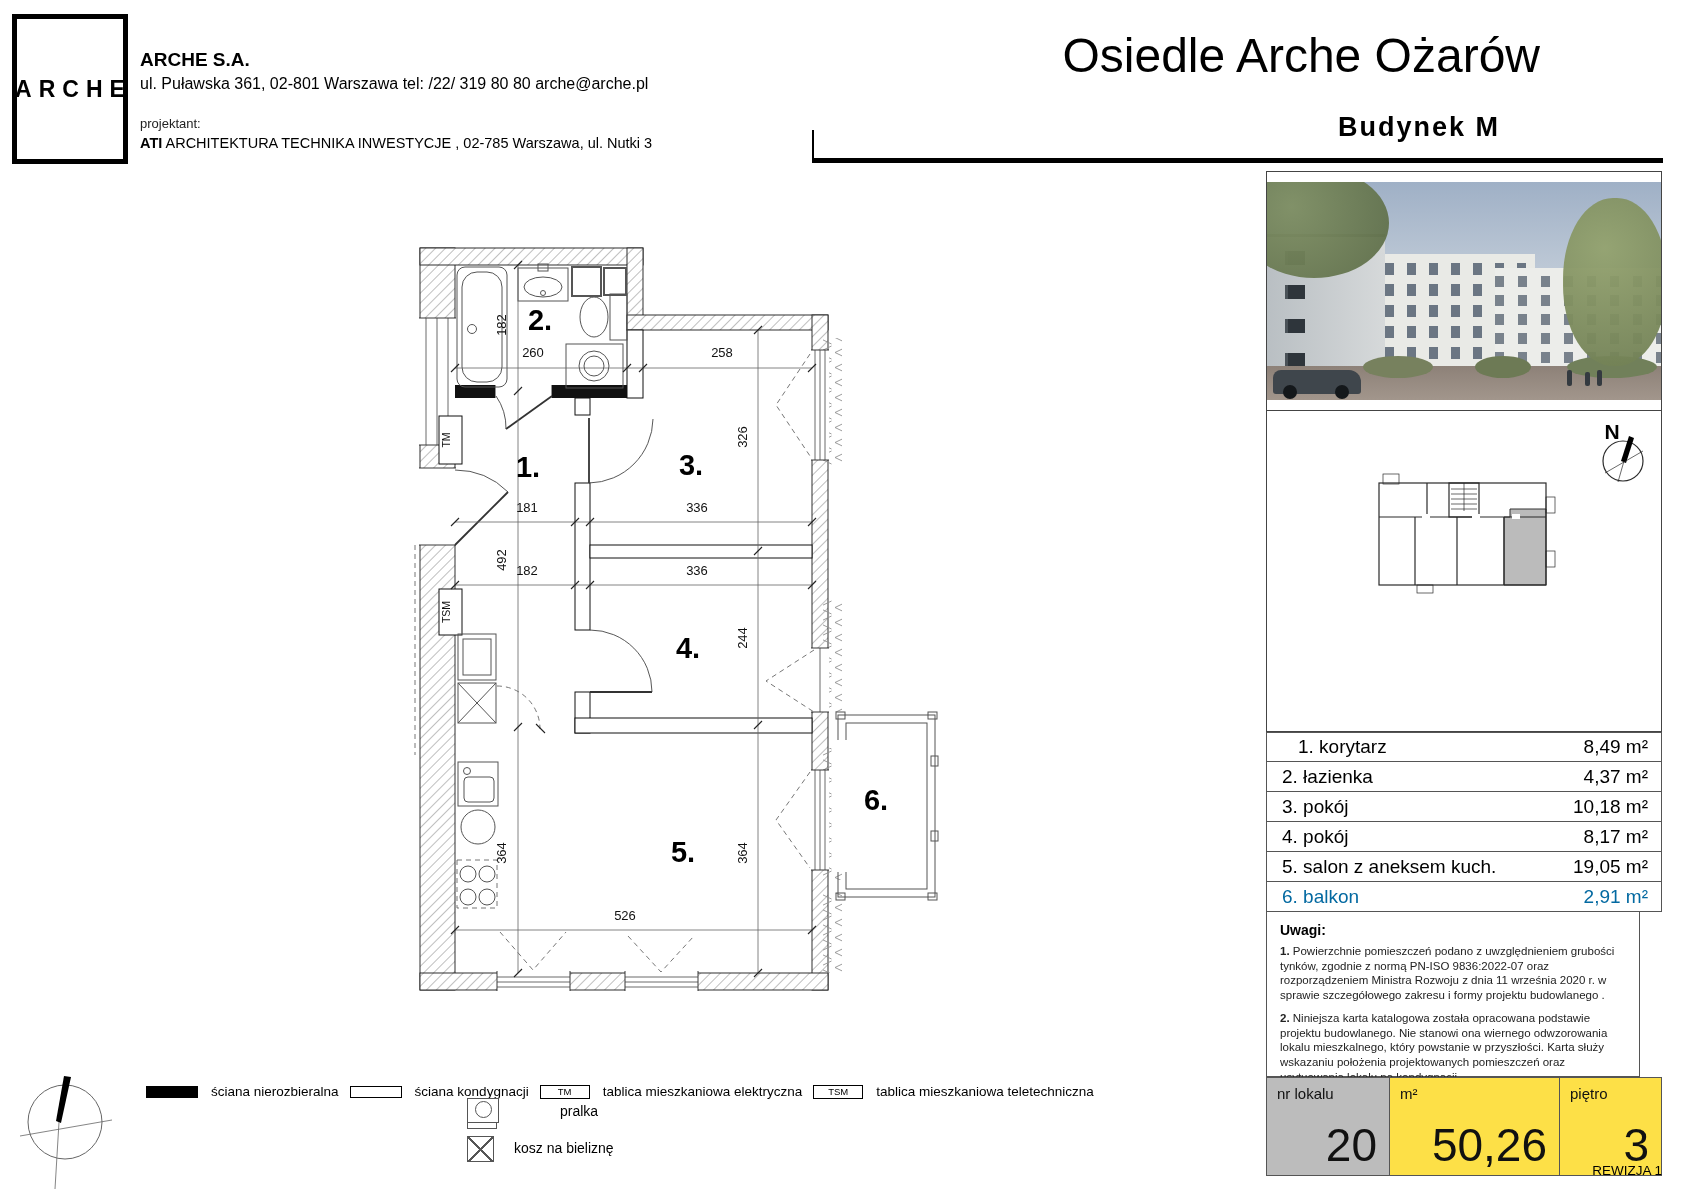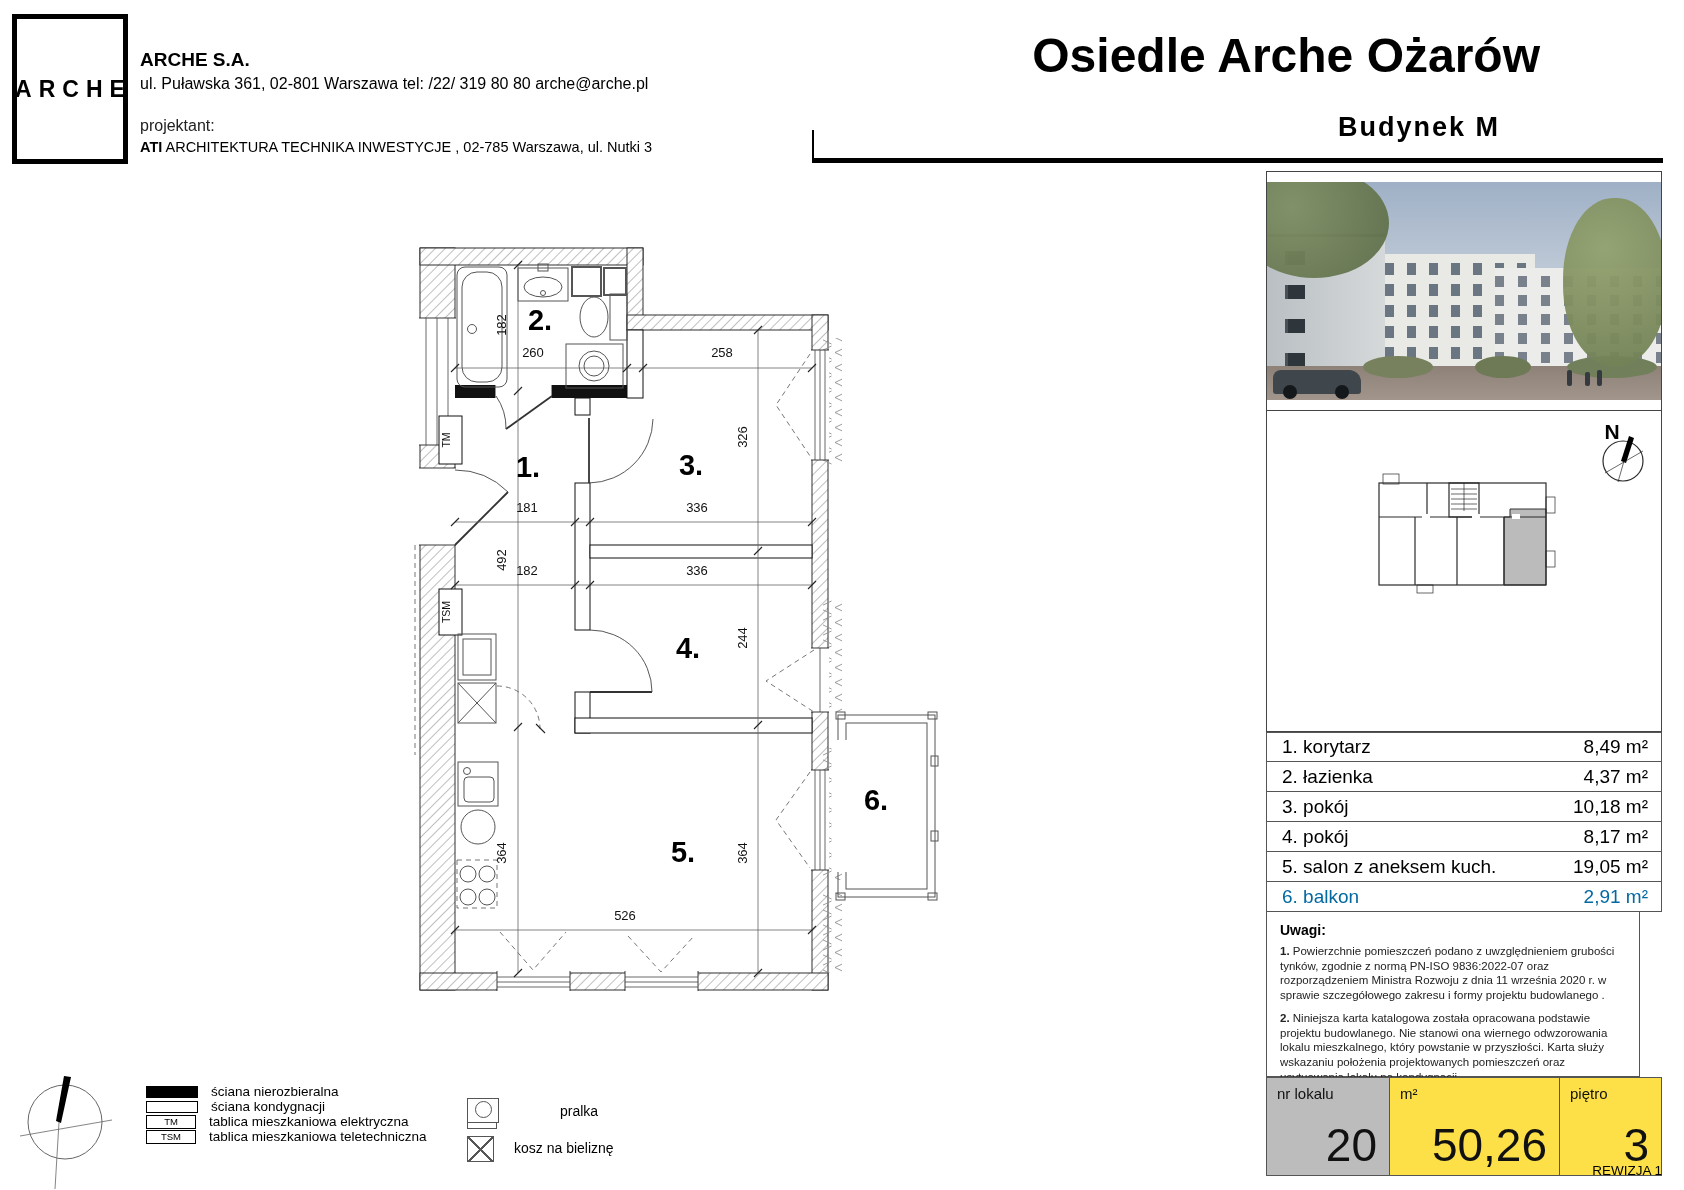--- a/index.html
+++ b/index.html
@@ -5,24 +5,24 @@
   html,body{margin:0;padding:0;background:#fff;}
   #page{position:relative;width:1684px;height:1190px;background:#fff;overflow:hidden;
         font-family:"Liberation Sans", sans-serif;color:#000;}
   
   .logo-box{position:absolute;left:12px;top:14px;width:106px;height:140px;border:5px solid #000;
             display:flex;align-items:center;justify-content:center;}
   .logo-box span{font-weight:bold;font-size:23px;letter-spacing:7px;padding-left:7px;}
   .company{position:absolute;left:140px;top:48px;line-height:1.25;}
   .company .cname{font-size:19px;font-weight:bold;}
   .company .caddr{font-size:16px;margin-top:2px;}
-  .company .plabel{font-size:16px;margin-top:22px;color:#222;}
+  .company .plabel{font-size:13px;margin-top:22px;color:#222;}
   .company .ati{font-size:14.5px;margin-top:2px;}
   .company .ati b{font-weight:bold;}
-  .title{position:absolute;right:144px;top:28px;font-size:48px;font-weight:bold;white-space:nowrap;}
+  .title{position:absolute;right:144px;top:28px;font-size:48px;font-weight:normal;white-space:nowrap;}
   .subtitle{position:absolute;right:184px;top:112px;font-size:27px;font-weight:bold;letter-spacing:2px;}
   .h-rule{position:absolute;left:812px;top:158px;width:851px;height:5px;background:#000;}
   .v-rule{position:absolute;left:812px;top:130px;width:2px;height:28px;background:#000;}
   
   .photo-box{position:absolute;left:1266px;top:171px;width:396px;height:240px;border:1px solid #444;
              box-sizing:border-box;padding:10px 0;}
   .photo{position:relative;width:100%;height:218px;overflow:hidden;}
   .sky{position:absolute;inset:0;background:linear-gradient(180deg,#9fb0c6 0%,#c9d2dc 55%,#e3e6e9 100%);}
   .ground{position:absolute;left:0;right:0;bottom:0;height:34px;background:linear-gradient(180deg,#8d8178,#a2968c);}
   .bldg-left{position:absolute;left:0;top:52px;width:118px;height:150px;
@@ -44,37 +44,37 @@
   .bush{position:absolute;bottom:22px;height:22px;border-radius:50%;background:#77815e;}
   .car{position:absolute;left:6px;bottom:6px;width:88px;height:24px;background:#3f464c;
        border-radius:8px 12px 3px 3px;}
   .wheel{position:absolute;bottom:-5px;width:14px;height:14px;border-radius:50%;background:#14181b;}
   .person{position:absolute;bottom:14px;width:5px;height:16px;border-radius:2px;background:#343a40;}
   .mid-box{position:absolute;left:1266px;top:411px;width:396px;height:321px;border:1px solid #444;
            border-top:none;box-sizing:border-box;}
   .room-table{position:absolute;left:1266px;top:732px;width:396px;box-sizing:border-box;}
   .room-row{display:flex;justify-content:space-between;align-items:center;height:30px;
             border:1px solid #555;border-top:none;box-sizing:border-box;font-size:19px;background:#fff;}
-  .room-row:first-child{border-top:1px solid #555;}
+  .room-row:first-child{border-top:1px solid #555;padding-left:16px;}
   .room-row .rn{padding-left:15px;}
   .room-row .ra{padding-right:13px;}
   .room-row.muted{color:#0369a1;}
   .notes-box{position:absolute;left:1266px;top:912px;width:374px;height:165px;border:1px solid #555;
              border-top:none;box-sizing:border-box;padding:10px 13px;}
   .notes-box .ntitle{font-size:14px;font-weight:bold;margin-bottom:6px;}
   .notes-box p{margin:0 0 8px 0;font-size:11.5px;line-height:1.28;color:#222;}
   .summary{position:absolute;left:1266px;top:1077px;width:396px;height:99px;display:flex;box-sizing:border-box;}
   .s-cell{position:relative;border:1px solid #555;border-left:none;box-sizing:border-box;background:#fde047;}
   .s-cell:first-child{border-left:1px solid #555;background:#bcbcbc;}
   .s-cell .slabel{position:absolute;left:10px;top:7px;font-size:15px;color:#111;}
   .s-cell .svalue{position:absolute;right:12px;bottom:3px;font-size:46px;color:#111;}
   .c1{width:124px;} .c2{width:170px;} .c3{width:102px;}
   .revision{position:absolute;left:1266px;top:1163px;width:396px;text-align:right;font-size:13.5px;}
   
-  .legend{position:absolute;left:146px;top:1084px;display:flex;flex-direction:column;gap:0;}
+  .legend{position:absolute;left:146px;top:1084px;display:flex;flex-direction:row;gap:11px;}
   .leg-row{display:flex;align-items:center;gap:13px;font-size:13.5px;}
   .leg-solid{width:52px;height:12px;background:#000;}
   .leg-outline{width:50px;height:10px;border:1.5px solid #000;}
   .leg-tbox{width:48px;height:12px;border:1px solid #000;font-size:9.5px;display:flex;
             align-items:center;justify-content:center;}
   .pralka-icon{position:absolute;left:467px;top:1098px;width:30px;height:23px;border:1.3px solid #555;}
   .pralka-icon .pc{width:15px;height:15px;border:1.2px solid #555;border-radius:50%;margin:2px auto;}
   .pralka-base{position:absolute;left:467px;top:1123px;width:30px;height:6px;border:1.3px solid #555;
                border-top:none;box-sizing:border-box;}
   .kosz-icon{position:absolute;left:467px;top:1136px;width:25px;height:24px;border:1.3px solid #555;

